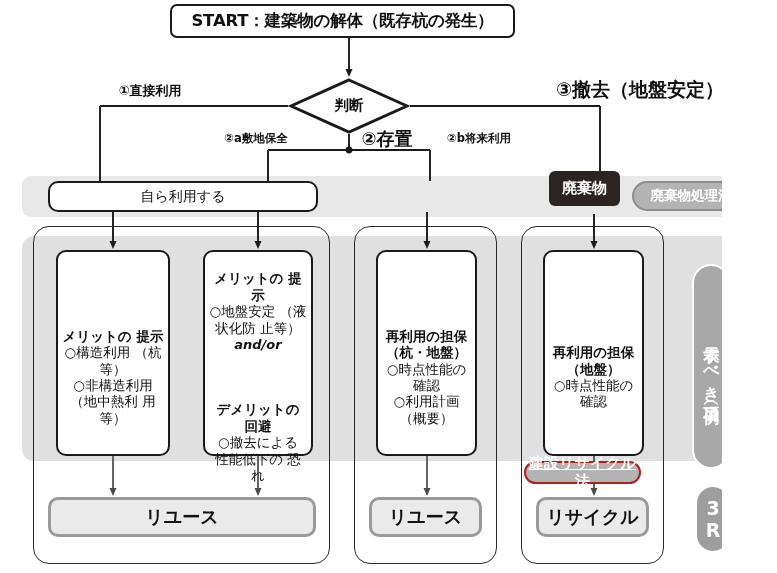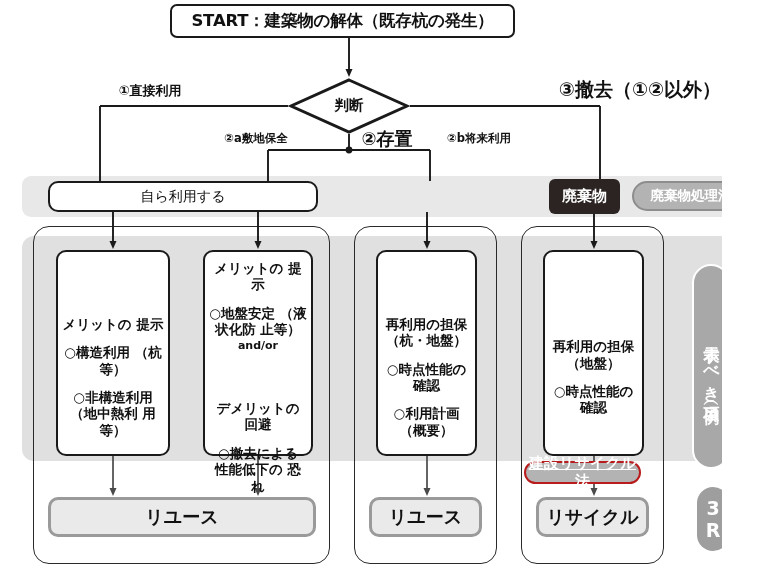--- a/index.html
+++ b/index.html
@@ -54,21 +54,21 @@
   }
 
   
   .mid-box{
     border:2.6px solid #1a1a1a;border-radius:10px;background:#fff;
     font-size:14px;font-weight:normal;
   }
   .mid-self{left:48px;top:181px;width:270px;height:31px;}
   .mid-sell{left:355px;top:181px;width:134px;height:31px;font-size:13px;}
   .mid-waste{
-    left:549px;top:179px;width:71px;height:35px;
+    left:549px;top:171px;width:71px;height:35px;
     background:#2b2422;border:none;border-radius:6px;
     color:#fff;font-size:15px;font-weight:bold;
   }
   .pill-law{
     left:632px;top:181px;width:118px;height:30px;
     background:#b3b3b3;border:2px solid #8d8d8d;border-radius:15px;
     color:#fff;font-size:13.5px;font-weight:bold;
   }
 
   
@@ -87,22 +87,22 @@
     text-align:center;line-height:1.22;color:#111;
     font-size:13.5px;
   }
   .card .inner{display:block;width:100%;padding:0 4px;}
   .c1{left:56px;top:250px;width:114px;height:206px;}
   .c2{left:203px;top:250px;width:110px;height:206px;}
   .c3{left:376px;top:250px;width:101px;height:206px;}
   .c4{left:543px;top:250px;width:101px;height:206px;}
 
   .card .hd{font-weight:bold;display:block;margin-top:48px;}
-  .card .li{display:block;font-weight:bold;margin-top:12px;}
-  .card .andor{display:block;font-weight:bold;font-size:11px;margin:1px 0;}
+  .card .li{display:block;font-weight:normal;}
+  .card .andor{display:block;font-weight:bold;font-size:13px;margin:1px 0;font-style:italic;}
 
   
   .res{
     background:#eaeaea;border:3.2px solid #9a9a9a;border-radius:10px;
     font-size:18px;font-weight:bold;color:#111;
   }
   .r1{left:48px;top:497px;width:268px;height:40px;}
   .r2{left:369px;top:497px;width:113px;height:40px;}
   .r3{left:536px;top:497px;width:113px;height:40px;}
 
@@ -190,21 +190,21 @@
   <div class="txt start-box">START：建築物の解体（既存杭の発生）</div>
 
   <div class="abs diamond-wrap">
     <svg width="122" height="56" viewBox="0 0 122 56" xmlns="http://www.w3.org/2000/svg">
       <polygon points="61,2 119,28 61,54 3,28" fill="#ffffff" stroke="#1a1a1a" stroke-width="3"></polygon>
     </svg>
   </div>
   <div class="txt diamond-label">判断</div>
 
   <div class="txt cap-direct">①直接利用</div>
-  <div class="txt cap-remove">③撤去（①②以外）</div>
+  <div class="txt cap-remove">③撤去（地盤安定）</div>
   <div class="txt cap-sonchi">②存置</div>
   <div class="txt cap-2a">②a敷地保全</div>
   <div class="txt cap-2b">②b将来利用</div>
 
   <div class="txt mid-box mid-self">自ら利用する</div>
   <div class="txt mid-waste">廃棄物</div>
   <div class="txt pill-law">廃棄物処理法</div>
 
   <div class="card c1">
     <span class="inner">

